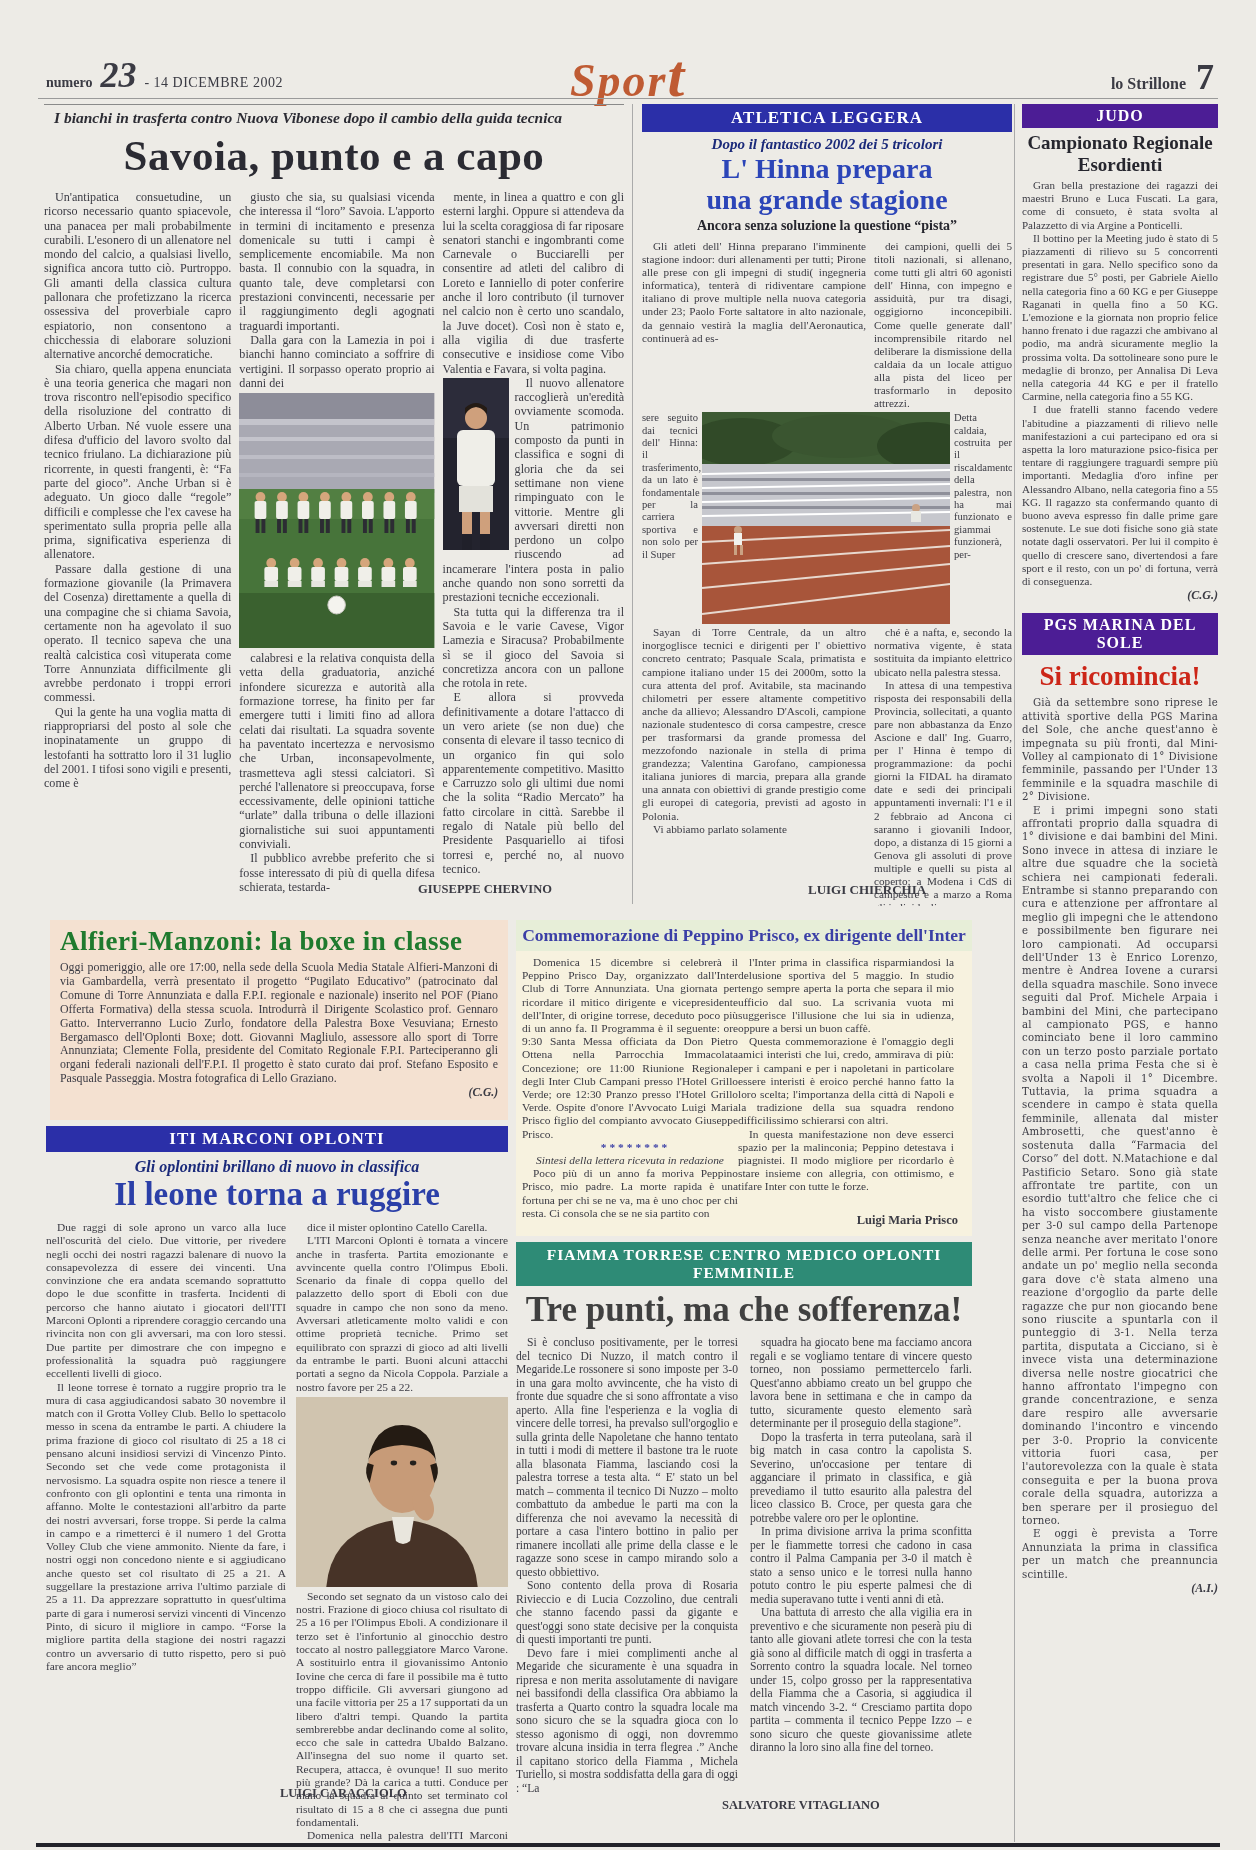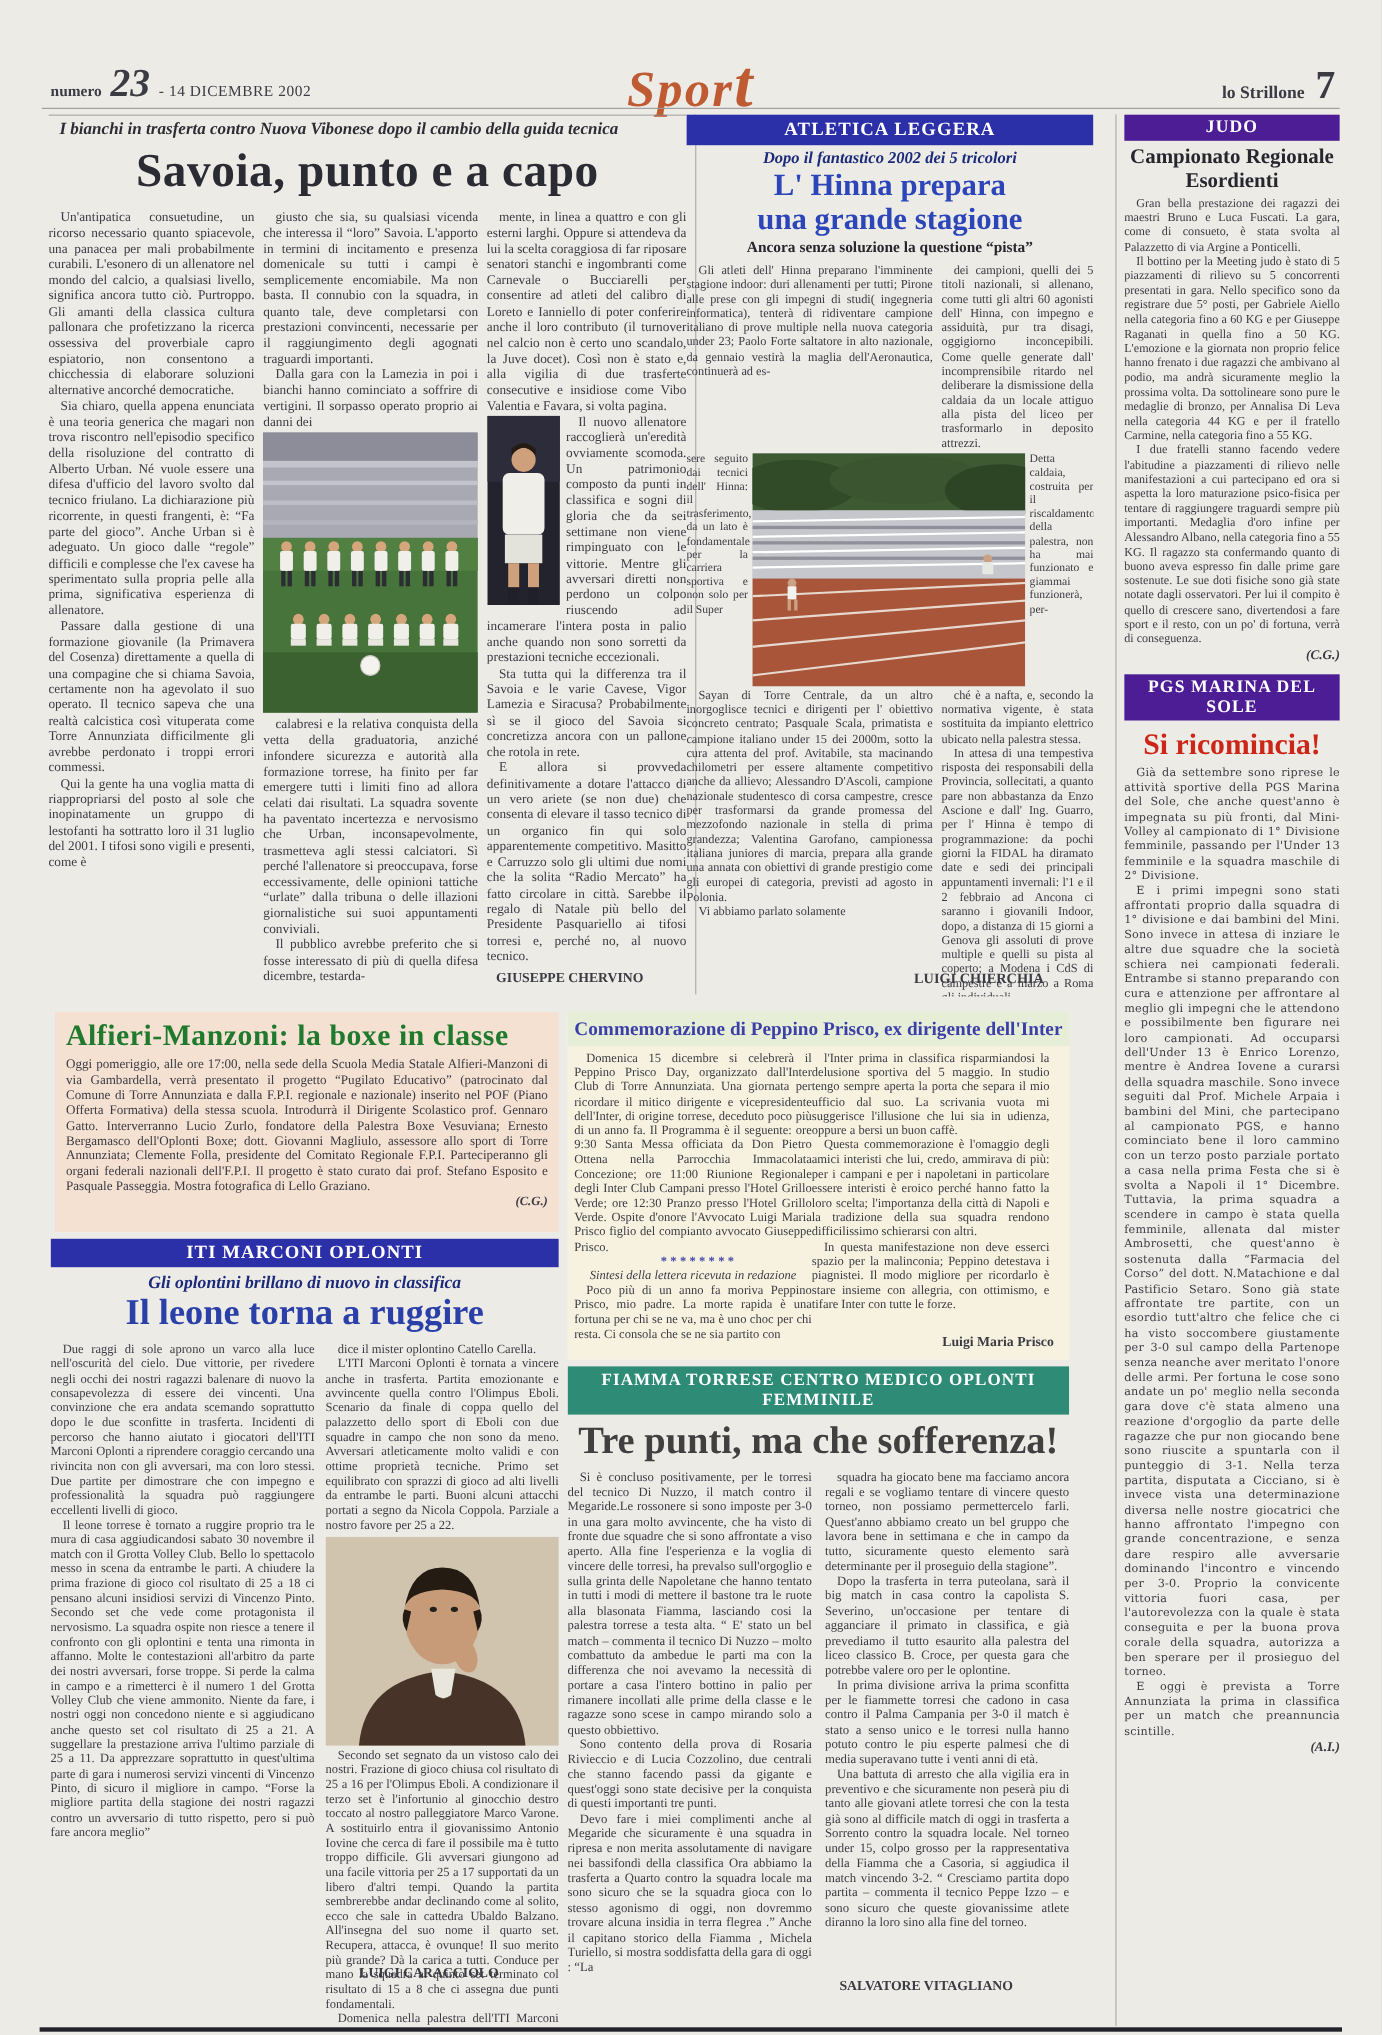--- a/index.html
+++ b/index.html
@@ -16,36 +16,36 @@
   .sport-logo .big-t{font-size:60px;}
   .masthead{position:absolute;right:42px;top:56px;white-space:nowrap;text-align:right;}
   .masthead .nm{font-size:16px;font-weight:bold;}
   .masthead .pg{font-size:36px;font-weight:bold;margin-left:6px;}
   .rule-top{position:absolute;left:38px;right:38px;top:98px;border-top:1px solid #9a9a9a;}
   .rule-bottom{position:absolute;left:36px;top:1843px;width:1184px;height:4px;background:#22222a;}
   .vrule{position:absolute;width:1px;background:#aaa;}
   
   .cols{display:flex;}
   .col p{margin:0;text-indent:11px;text-align:justify;}
-  .byline{font-weight:bold;font-size:12.5px;text-align:center;}
+  .byline{font-weight:bold;font-size:12.5px;text-align:left;}
   .banner{color:#fff;font-weight:bold;text-align:center;letter-spacing:1px;}
   
   .savoia{position:absolute;left:44px;top:104px;width:580px;height:802px;overflow:hidden;}
   .savoia .kicker{border-top:1px solid #8a8a8a;font-style:italic;font-weight:bold;
       font-size:15.5px;padding:4px 0 2px 10px;color:#2c2c34;}
   .savoia h1{margin:2px 0 10px;text-align:center;font-size:43px;color:#2b2b33;letter-spacing:.5px;}
   .savoia .cols{gap:8px;}
   .savoia .col{font-size:12.1px;line-height:14.3px;}
   .savoia .c1{width:190px;} .savoia .c2{width:198px;} .savoia .c3{width:184px;}
   .photo{display:block;}
   .team-photo{width:100%;height:255px;margin:3px 0;}
   .player-photo{float:left;width:66px;height:172px;margin:2px 6px 2px 0;}
   .savoia .byline{position:absolute;right:6px;top:778px;width:200px;}
   
-  .atletica{position:absolute;left:624px;top:104px;width:370px;height:802px;overflow:hidden;}
+  .atletica{position:absolute;left:642px;top:104px;width:370px;height:802px;overflow:hidden;}
   .atletica .banner{background:#2b2fa8;font-size:17px;padding:4px 0;}
   .atletica .kicker{font-style:italic;font-weight:bold;font-size:15px;text-align:center;
       color:#1b2a7a;margin:4px 0 0;}
   .atletica h2{margin:0;text-align:center;color:#2c45b8;font-size:28px;line-height:31px;}
   .atletica .subhead{font-weight:bold;font-size:14px;text-align:center;margin:3px 0 6px;color:#26262e;}
   .atletica .col{font-size:11.2px;line-height:13.1px;}
   .atl-row1,.atl-row3{display:flex;gap:8px;}
   .atl-cl{width:224px;} .atl-cr{width:138px;}
   .atl-row2{display:flex;gap:4px;margin:2px 0;}
   .strip{font-size:10.6px;line-height:12.4px;text-align:justify;}
@@ -230,21 +230,21 @@
                   <circle cx="0" cy="0" r="5" fill="#d5a67c"></circle>
                   <rect x="-7" y="4" width="14" height="14" rx="2"></rect>
                   <rect x="-7" y="18" width="14" height="6" fill="#e7e6df"></rect>
                 </g>
             </g>
             <circle cx="100" cy="212" r="9" fill="#f4f3ee" stroke="#c9c8c2"></circle>
           </g>
         </svg>
         <div>
             <p data-name="paragraph">calabresi e la relativa conquista della vetta della graduatoria, anziché infondere sicurezza e autorità alla formazione torrese, ha finito per far emergere tutti i limiti fino ad allora celati dai risultati. La squadra sovente ha paventato incertezza e nervosismo che Urban, inconsapevolmente, trasmetteva agli stessi calciatori. Sì perché l'allenatore si preoccupava, forse eccessivamente, delle opinioni tattiche “urlate” dalla tribuna o delle illazioni giornalistiche sui suoi appuntamenti conviviali.</p>
-            <p data-name="paragraph">Il pubblico avrebbe preferito che si fosse interessato di più di quella difesa dicembre, testarda-</p>
+            <p data-name="paragraph">Il pubblico avrebbe preferito che si fosse interessato di più di quella difesa schierata, testarda-</p>
           </div>
       </div>
       <div class="col c3" data-name="article-column">
         <div>
             <p data-name="paragraph">mente, in linea a quattro e con gli esterni larghi. Oppure si attendeva da lui la scelta coraggiosa di far riposare senatori stanchi e ingombranti come Carnevale o Bucciarelli per consentire ad atleti del calibro di Loreto e Ianniello di poter conferire anche il loro contributo (il turnover nel calcio non è certo uno scandalo, la Juve docet). Così non è stato e, alla vigilia di due trasferte consecutive e insidiose come Vibo Valentia e Favara, si volta pagina.</p>
           </div>
         <svg class="photo player-photo" data-name="player-photo" viewBox="0 0 66 172" preserveAspectRatio="none">
           <rect width="66" height="172" fill="#23232e"></rect>
           <rect width="66" height="60" fill="#2c2c3a"></rect>
           <circle cx="33" cy="40" r="11" fill="#cfa07c"></circle>

